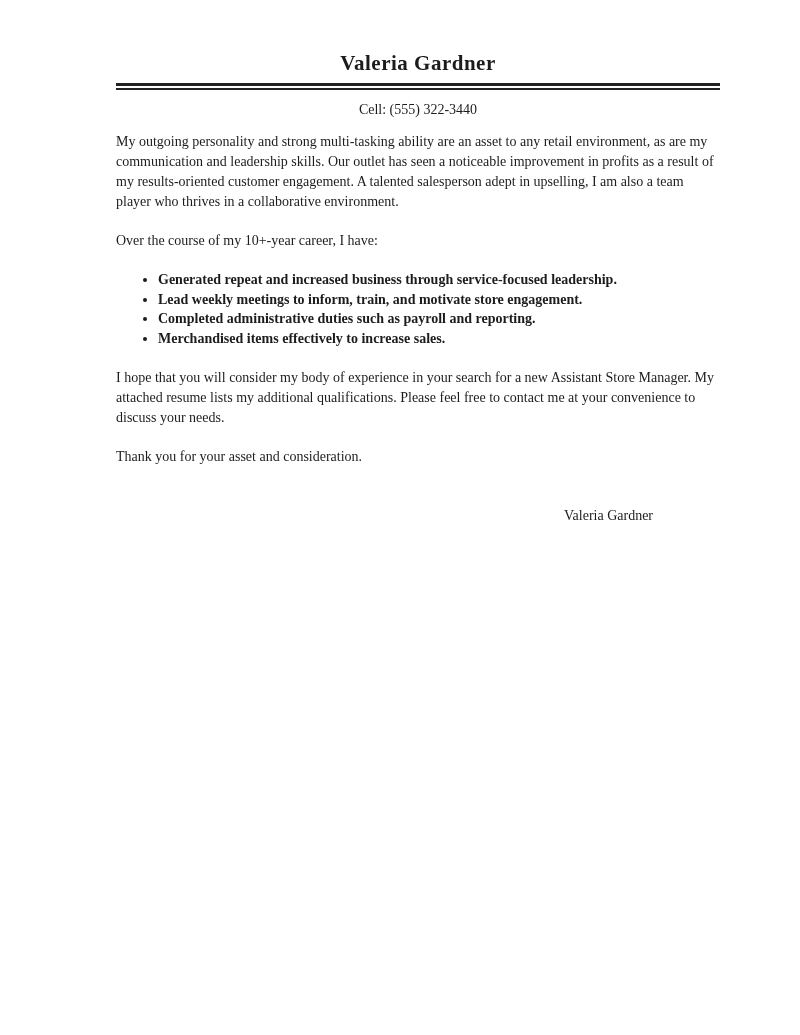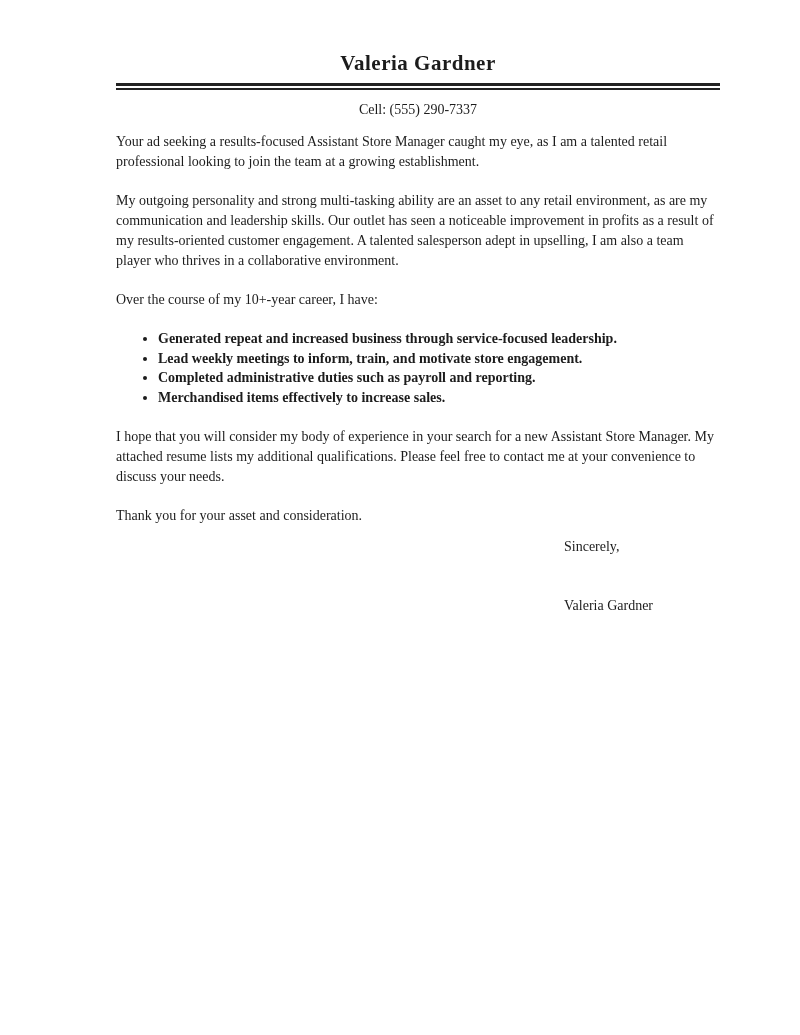--- a/index.html
+++ b/index.html
@@ -67,43 +67,41 @@
 <body>
 
 <div class="page">
 
   <header class="letter-head">
     <h1 class="page-title">Valeria Gardner</h1>
 
     <div class="header-rule"></div>
 
     <div class="contact-block">
-      <div>Cell: (555) 290-7337</div>
+      <div>Cell: (555) 322-3440</div>
     </div>
   </header>
 
   <main class="letter-body">
 
 
-    <p>Your ad seeking a results-focused Assistant Store Manager caught my eye, as I am a talented retail professional looking to join the team at a growing establishment.</p>
 
     <p>My outgoing personality and strong multi-tasking ability are an asset to any retail environment, as are my communication and leadership skills. Our outlet has seen a noticeable improvement in profits as a result of my results-oriented customer engagement. A talented salesperson adept in upselling, I am also a team player who thrives in a collaborative environment.</p>
 
     <p>Over the course of my 10+-year career, I have:</p>
 
     <ul class="achievements">
       <li>Generated repeat and increased business through service-focused leadership.</li>
       <li>Lead weekly meetings to inform, train, and motivate store engagement.</li>
       <li>Completed administrative duties such as payroll and reporting.</li>
       <li>Merchandised items effectively to increase sales.</li>
     </ul>
 
     <p>I hope that you will consider my body of experience in your search for a new Assistant Store Manager. My attached resume lists my additional qualifications. Please feel free to contact me at your convenience to discuss your needs.</p>
 
     <p class="closing-line">Thank you for your asset and consideration.</p>
 
     <div class="signoff">
-      <p class="valediction">Sincerely,</p>
       <p class="signature">Valeria Gardner</p>
     </div>
 
   </main>
 </div>
 
 </body></html>

